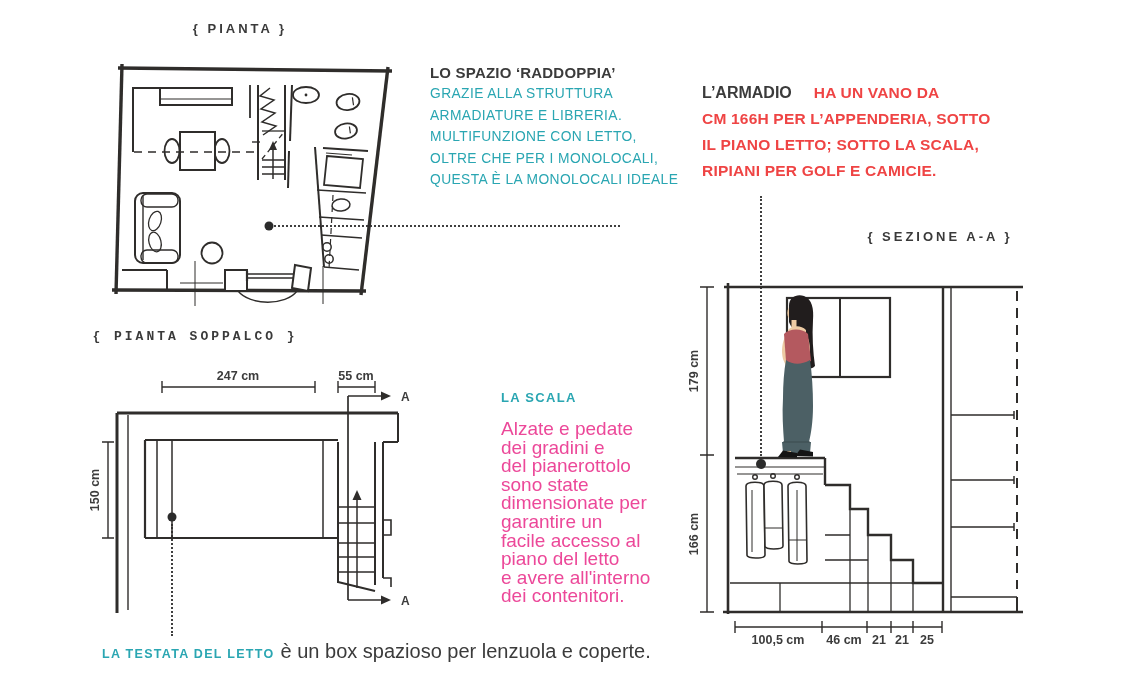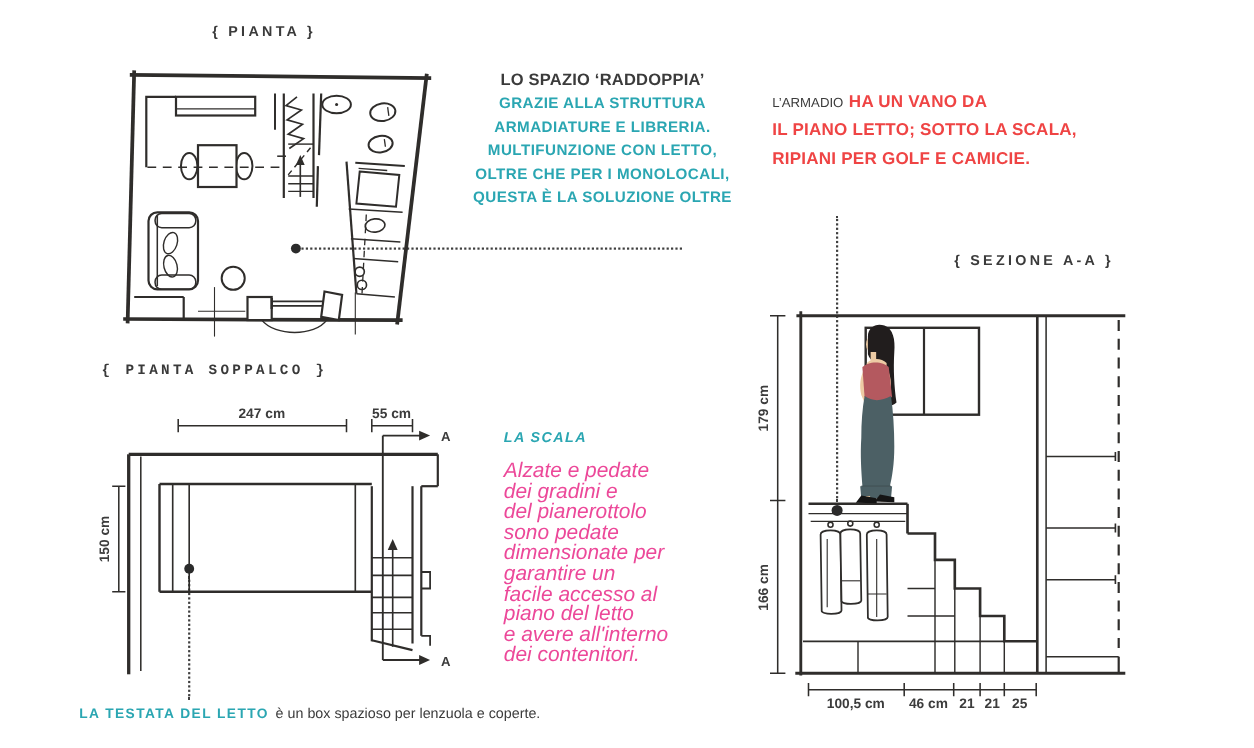--- a/index.html
+++ b/index.html
@@ -1,32 +1,32 @@
 <!DOCTYPE html>
 <html><head>
 <meta charset="utf-8">
 <style>
   html,body{margin:0;padding:0;background:#ffffff;}
   .stage{position:relative;width:1140px;height:680px;background:#fff;
          font-family:"Liberation Sans",sans-serif;overflow:hidden;}
   .h-title{position:absolute;font-weight:700;font-size:13px;letter-spacing:3px;
            color:#3a3a3a;text-align:center;white-space:nowrap;}
   
-  .ann-spazio{position:absolute;left:430px;top:62px;line-height:21.4px;white-space:nowrap;text-align:center;}
+  .ann-spazio{position:absolute;left:430px;top:62px;line-height:21.4px;white-space:nowrap;}
   .ann-spazio .lead{font-size:15px;font-weight:700;color:#3b3b3b;letter-spacing:.2px;}
-  .ann-spazio .tl{font-size:13.8px;font-weight:700;color:#2aa6b2;letter-spacing:.4px;}
+  .ann-spazio .tl{font-size:13.8px;font-weight:400;color:#2aa6b2;letter-spacing:.4px;}
   .ann-armadio{position:absolute;left:702px;top:80px;line-height:26px;white-space:nowrap;}
-  .ann-armadio .lead{font-size:12px;font-weight:400;color:#3b3b3b;margin-right:5px;}
+  .ann-armadio .lead{font-size:16px;font-weight:700;color:#3b3b3b;margin-right:22px;}
   .ann-armadio .tl{font-size:15.5px;font-weight:700;color:#ef4444;letter-spacing:.2px;}
-  .ann-scala{position:absolute;left:458px;top:390px;font-style:italic;}
+  .ann-scala{position:absolute;left:501px;top:390px;}
   .ann-scala .label{font-size:13px;font-weight:700;color:#2aa6b2;letter-spacing:1.3px;}
   .ann-scala .body{margin-top:15px;font-size:19px;line-height:18.6px;color:#ec4899;}
   .caption{position:absolute;left:72px;top:640px;white-space:nowrap;}
-  .caption .label{font-size:12.5px;font-weight:700;color:#2aa6b2;letter-spacing:1.3px;}
-  .caption .text{font-size:13px;color:#3b3b3b;margin-left:6px;}
+  .caption .label{font-size:12.5px;font-weight:700;color:#2aa6b2;letter-spacing:1.3px;margin-left:30px;}
+  .caption .text{font-size:20px;color:#3b3b3b;margin-left:6px;}
   
   .leader-h{position:absolute;border-top:2.5px dotted #3f3f3f;height:0;}
   .leader-v{position:absolute;border-left:2.5px dotted #3f3f3f;width:0;}
   svg{position:absolute;overflow:visible;}
   svg text{font-family:"Liberation Sans",sans-serif;fill:#3c3c3c;
            font-size:12.5px;font-weight:600;}
   svg text.marker{font-size:12px;font-weight:700;}
   .ln{stroke:#2f2d2b;fill:none;}
   .fillw{fill:#ffffff;}
 </style>
@@ -38,38 +38,39 @@
   <div class="h-title" style="left:130px;top:21px;width:220px;">{ PIANTA }</div>
   <div class="h-title" style="left:90px;top:329px;width:210px;font-family:Liberation Mono, monospace;">{ PIANTA SOPPALCO }</div>
   <div class="h-title" style="left:840px;top:229px;width:200px;text-align:center;">{ SEZIONE A-A }</div>
 
   <div class="ann-spazio">
     <div class="lead">LO SPAZIO ‘RADDOPPIA’</div>
     <div class="tl">GRAZIE ALLA STRUTTURA</div>
     <div class="tl">ARMADIATURE E LIBRERIA.</div>
     <div class="tl">MULTIFUNZIONE CON LETTO,</div>
     <div class="tl">OLTRE CHE PER I MONOLOCALI,</div>
-    <div class="tl">QUESTA È LA SOLUZIONE OLTRE</div>
+    <div class="tl">QUESTA È LA MONOLOCALI IDEALE</div>
   </div>
 
   <div class="ann-armadio">
     <div>
       <span class="lead">L’ARMADIO</span><span class="tl">HA UN VANO DA</span>
     </div>
+    <div class="tl">CM 166H PER L’APPENDERIA, SOTTO</div>
     <div class="tl">IL PIANO LETTO; SOTTO LA SCALA,</div>
     <div class="tl">RIPIANI PER GOLF E CAMICIE.</div>
   </div>
 
   <div class="ann-scala">
     <div class="label">LA SCALA</div>
     <div class="body">
       <div>Alzate e pedate</div>
       <div>dei gradini e</div>
       <div>del pianerottolo</div>
-      <div>sono pedate</div>
+      <div>sono state</div>
       <div>dimensionate per</div>
       <div>garantire un</div>
       <div>facile accesso al</div>
       <div>piano del letto</div>
       <div>e avere all'interno</div>
       <div>dei contenitori.</div>
     </div>
   </div>
 
   <div class="caption">

